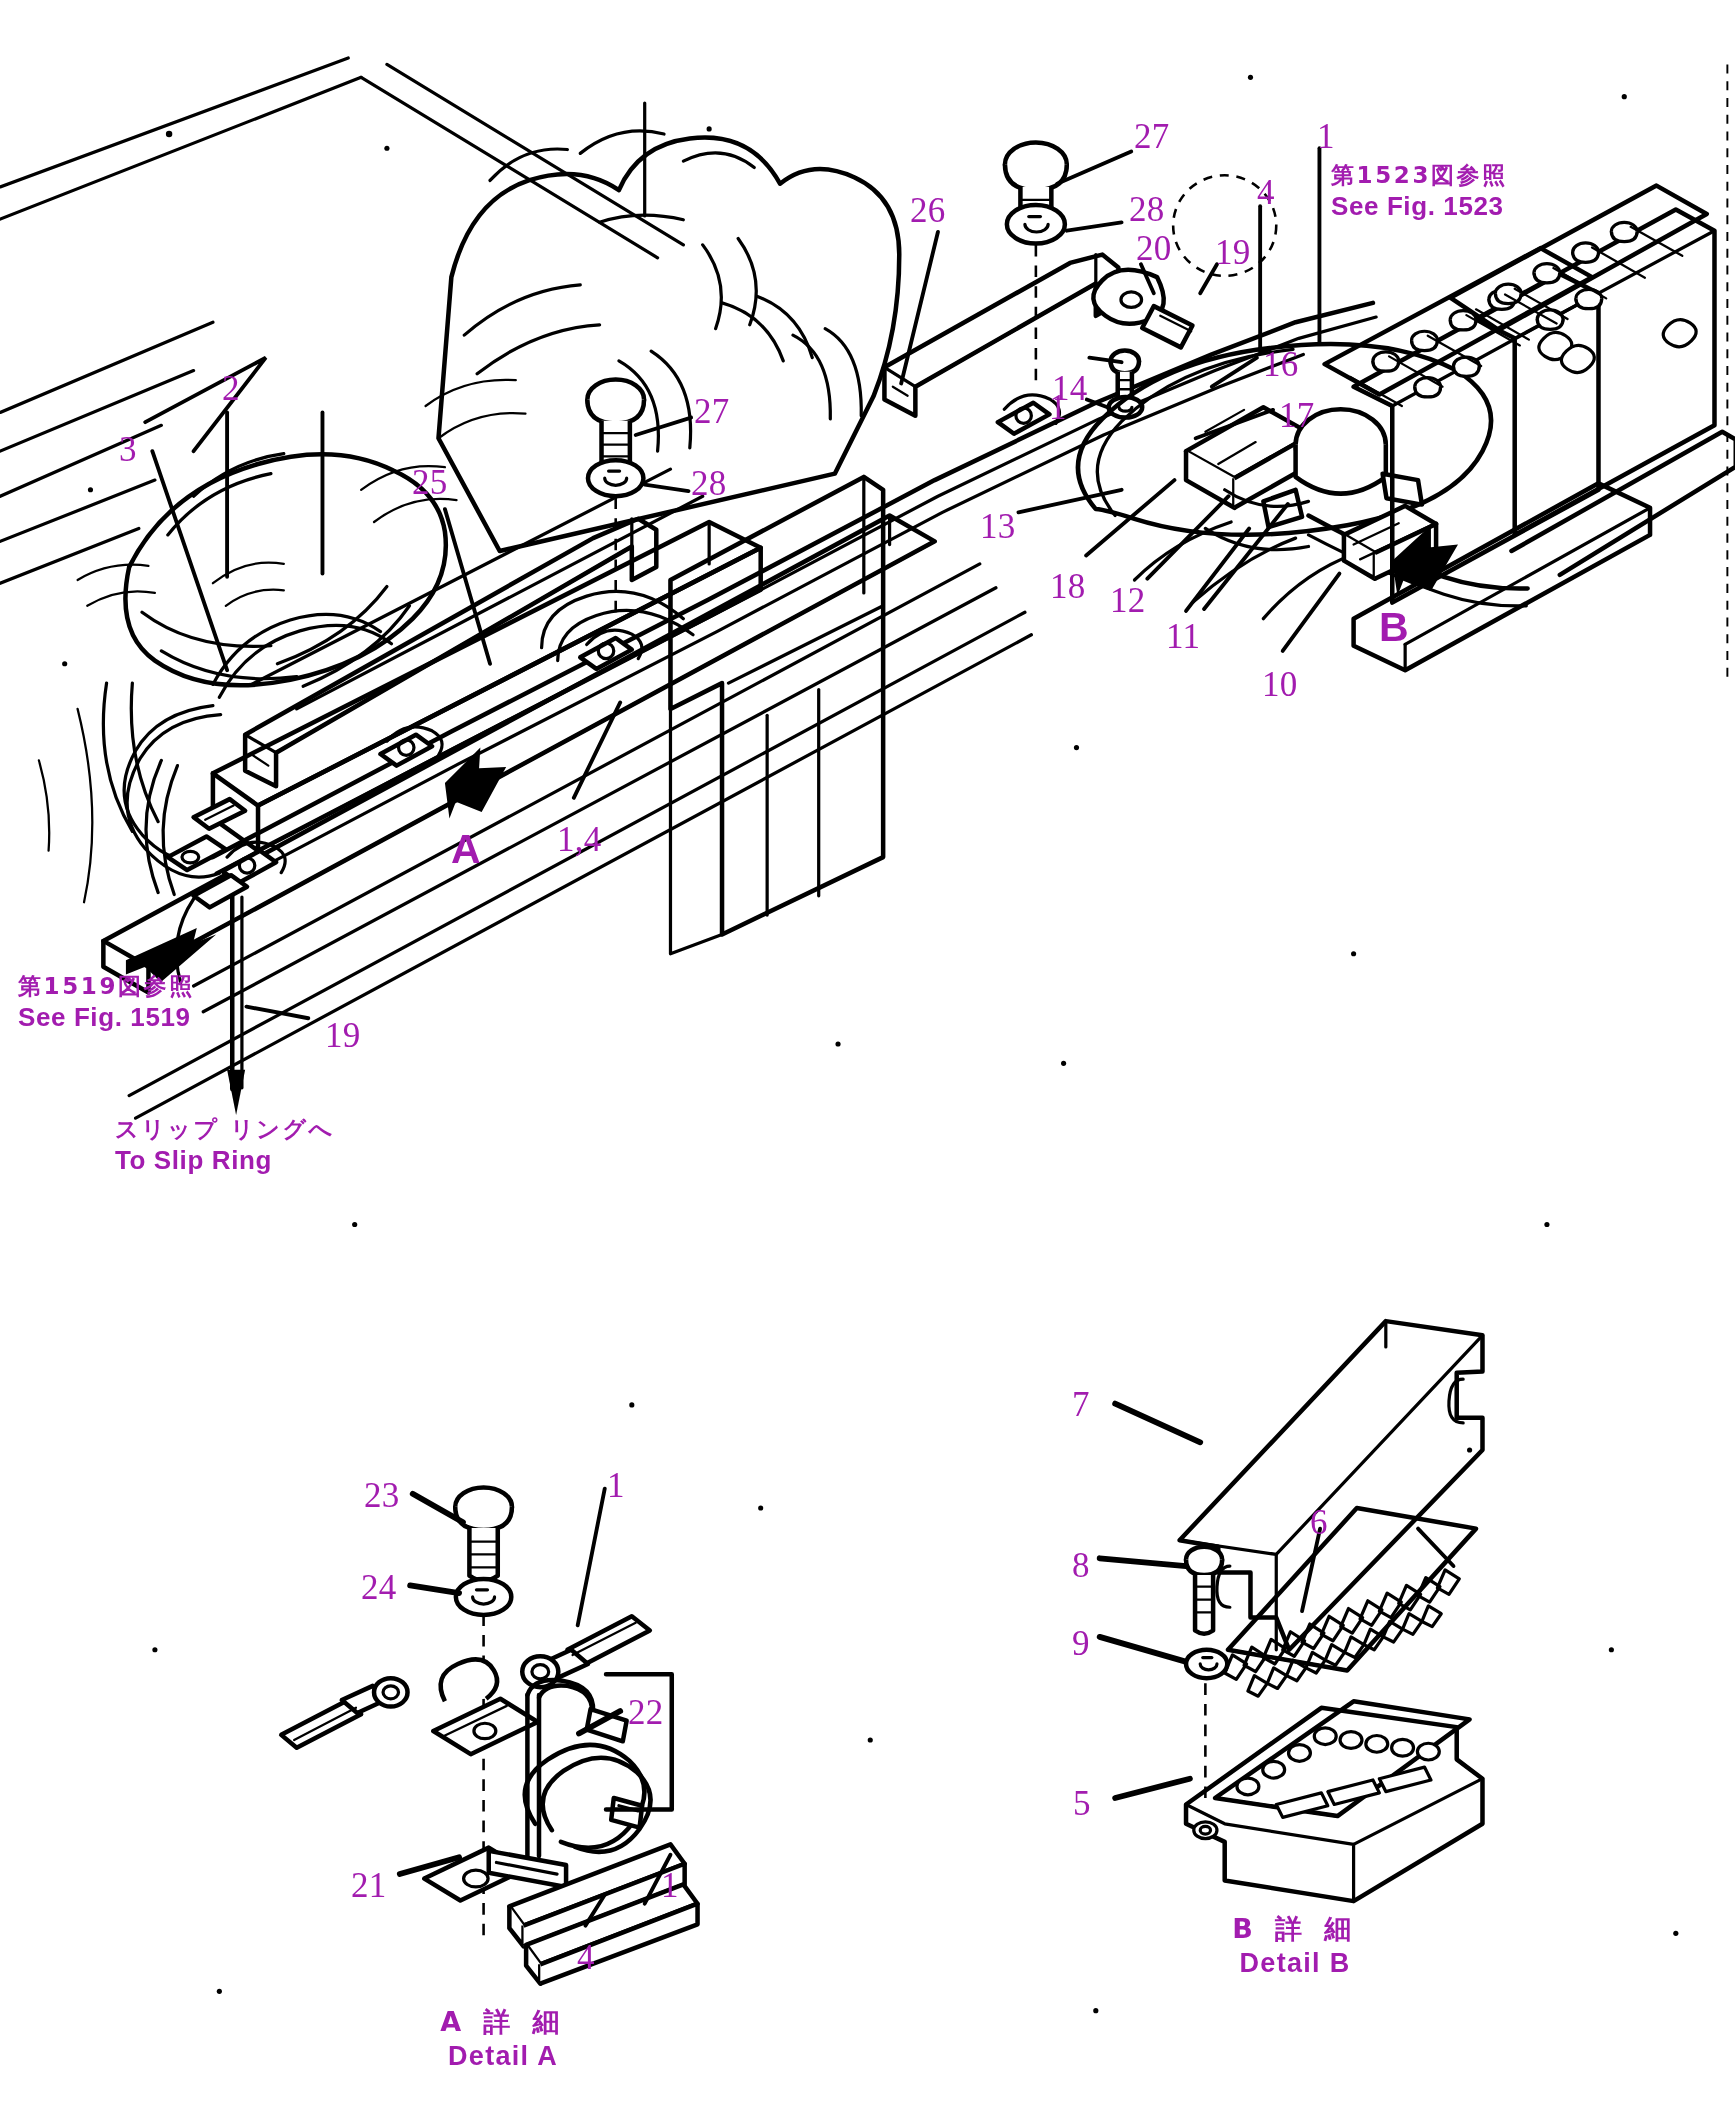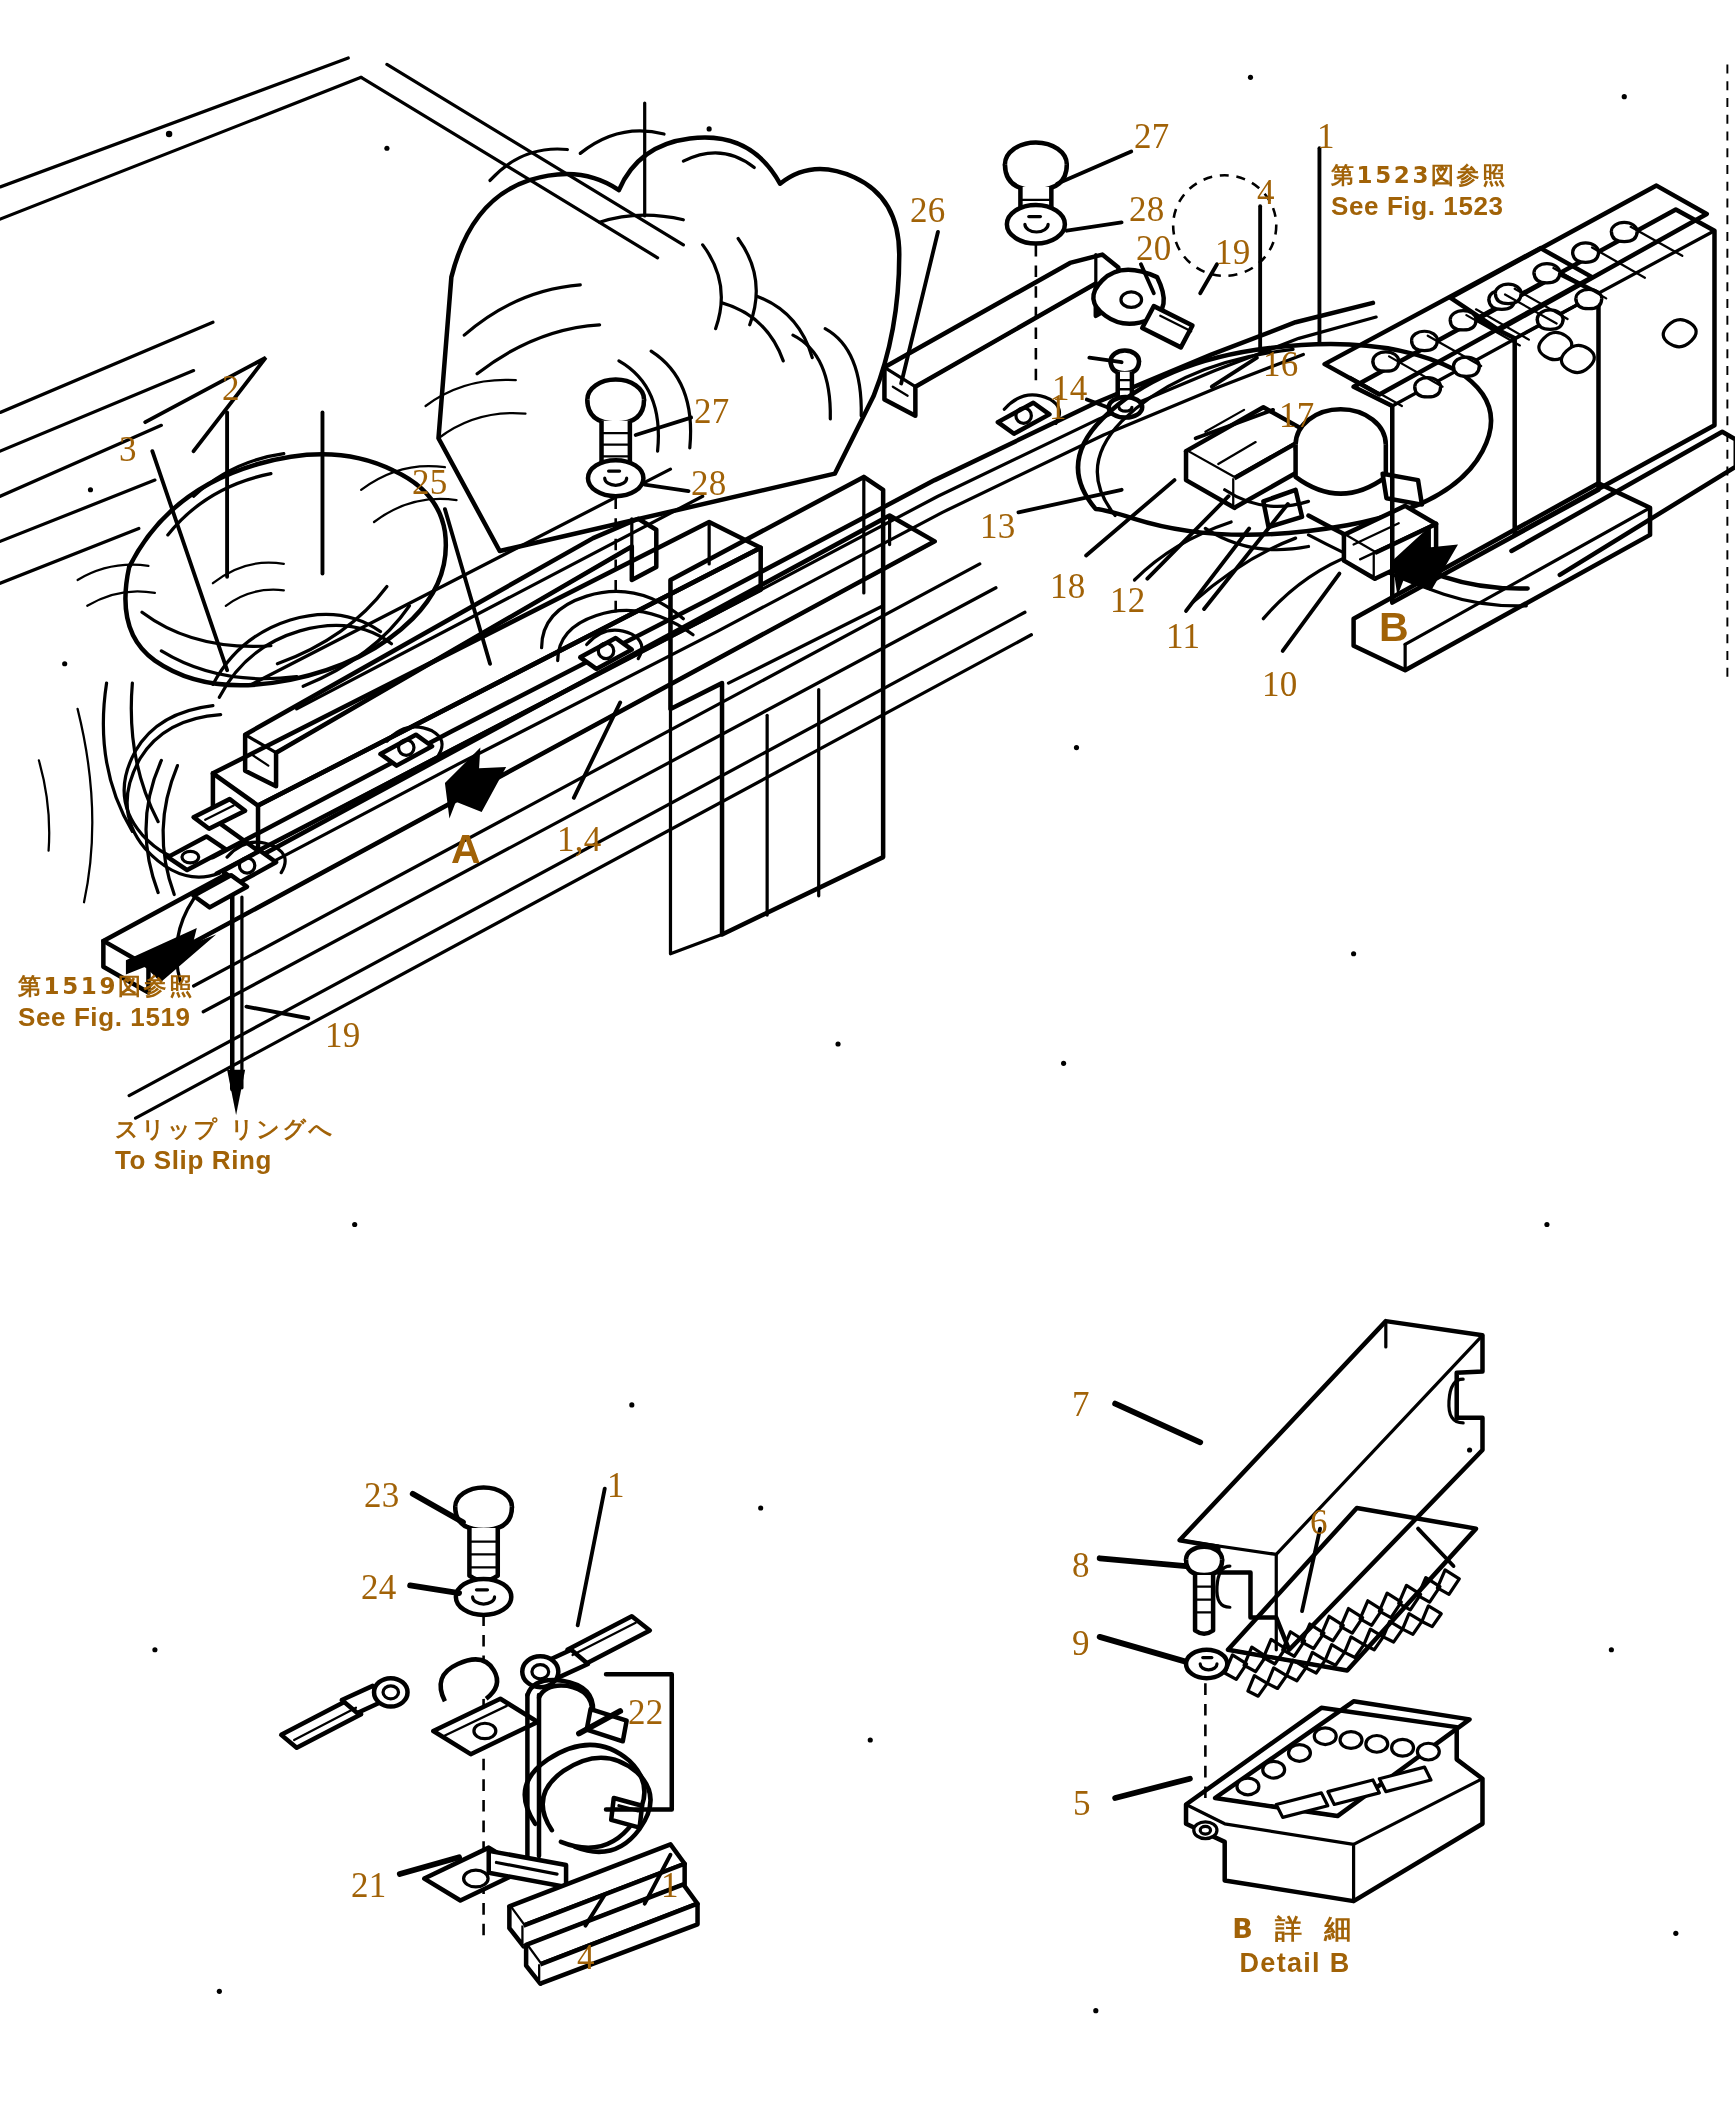--- a/index.html
+++ b/index.html
@@ -8,21 +8,21 @@
   #sheet{
     position:relative;
     width:1736px;height:2108px;
     background:#ffffff;
     overflow:hidden;
   }
   #artwork{position:absolute;left:0;top:0;width:1736px;height:2108px;}
   .lbl{
     position:absolute;
     font-family:"Liberation Sans",sans-serif;
-    color:#a16207;
+    color:#a21caf;
     white-space:nowrap;
     line-height:1.05;
     letter-spacing:0.3px;
   }
   .num{
     font-size:35px;
     font-weight:400;
     font-family:"Liberation Serif",serif;
   }
   .arrowletter{
@@ -616,20 +616,24 @@
   <div class="lbl cap" style="left:18px;top:972px;">
     <span class="jp">第1519図参照</span>
     <span class="en">See Fig. 1519</span>
   </div>
 
   <div class="lbl cap" style="left:115px;top:1115px;">
     <span class="jp">スリップ リングへ</span>
     <span class="en">To Slip Ring</span>
   </div>
 
+  <div class="lbl detailcap" style="left:387px;top:2004px;width:232px;">
+    <span class="jp">A 詳 細</span>
+    <span class="en">Detail A</span>
+  </div>
 
   <div class="lbl detailcap" style="left:1179px;top:1911px;width:232px;">
     <span class="jp">B 詳 細</span>
     <span class="en">Detail B</span>
   </div>
 
   <div id="section-letters">
       <div class="lbl arrowletter" style="left: 451px; top: 828px;">A</div>
       <div class="lbl arrowletter" style="left: 1379px; top: 606px;">B</div>
     </div>

